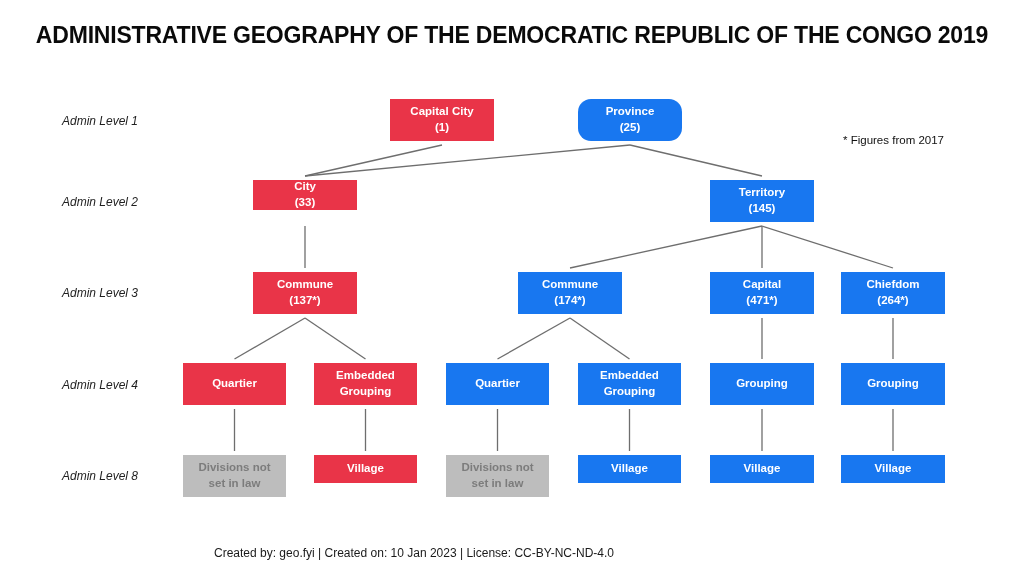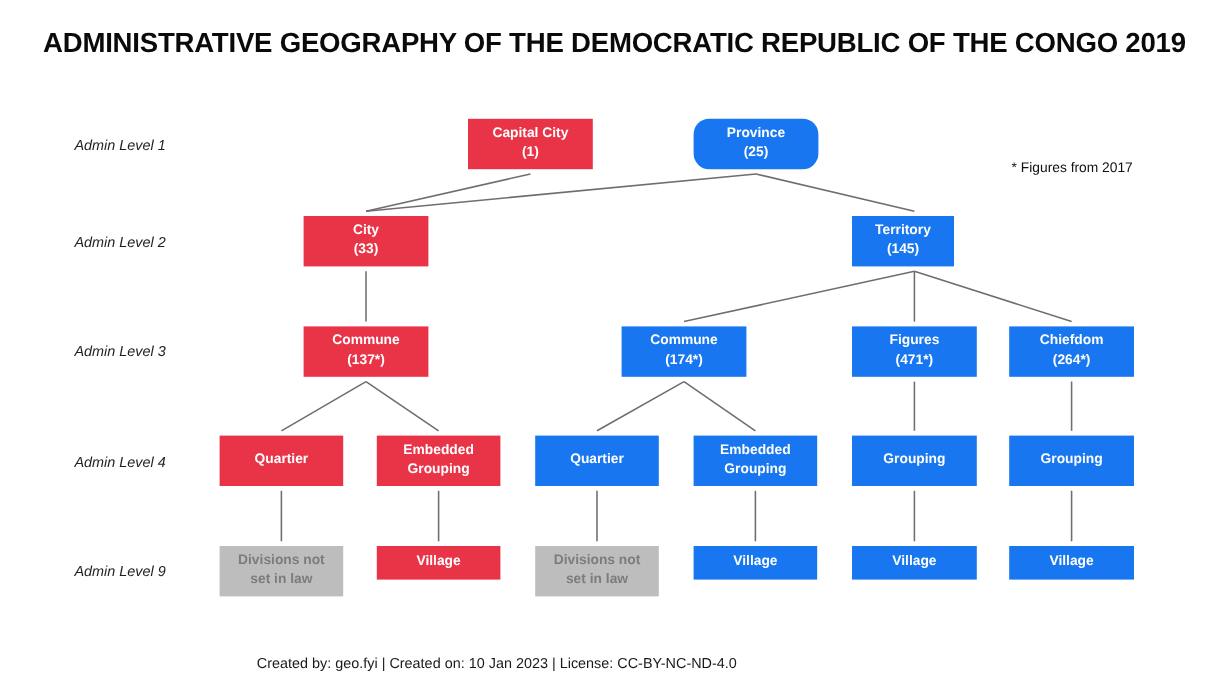--- a/index.html
+++ b/index.html
@@ -46,21 +46,21 @@
 <body>
 
 <div class="title">ADMINISTRATIVE GEOGRAPHY OF THE DEMOCRATIC REPUBLIC OF THE CONGO 2019</div>
 <div class="note">* Figures from 2017</div>
 
 <div>
   <div class="level-label" style="top:114px">Admin Level 1</div>
   <div class="level-label" style="top:195px">Admin Level 2</div>
   <div class="level-label" style="top:286px">Admin Level 3</div>
   <div class="level-label" style="top:378px">Admin Level 4</div>
-  <div class="level-label" style="top:469px">Admin Level 9</div>
+  <div class="level-label" style="top:469px">Admin Level 8</div>
 </div>
 
 <div>
   <svg class="edges" width="1024" height="576">
       <line x1="442" y1="145" x2="305" y2="176"></line>
       <line x1="630" y1="145" x2="305" y2="176"></line>
       <line x1="630" y1="145" x2="762" y2="176"></line>
       <line x1="305" y1="226" x2="305" y2="268"></line>
       <line x1="762" y1="226" x2="570" y2="268"></line>
       <line x1="762" y1="226" x2="762" y2="268"></line>
@@ -79,38 +79,38 @@
       <line x1="893" y1="409" x2="893" y2="451"></line>
     </svg>
 <div class="node red" style="left: 390px; top: 99px; width: 104px; height: 42px;">
       <div>Capital City</div>
       <div>(1)</div>
     </div>
     <div class="node blue" style="left: 578px; top: 99px; width: 104px; height: 42px; border-radius: 13px;">
       <div>Province</div>
       <div>(25)</div>
     </div>
-    <div class="node red" style="left: 253px; top: 180px; width: 104px; height: 42px; text-align: center;">
+    <div class="node red" style="left: 253px; top: 180px; width: 104px; height: 30px; text-align: center;">
       <div>City</div>
       <div>(33)</div>
     </div>
-    <div class="node blue" style="left: 710px; top: 180px; width: 85px; height: 42px;">
+    <div class="node blue" style="left: 710px; top: 180px; width: 104px; height: 42px;">
       <div>Territory</div>
       <div>(145)</div>
     </div>
     <div class="node red" style="left: 253px; top: 272px; width: 104px; height: 42px;">
       <div>Commune</div>
       <div>(137*)</div>
     </div>
     <div class="node blue" style="left: 518px; top: 272px; width: 104px; height: 42px;">
       <div>Commune</div>
       <div>(174*)</div>
     </div>
     <div class="node blue" style="left: 710px; top: 272px; width: 104px; height: 42px;">
-      <div>Figures</div>
+      <div>Capital</div>
       <div>(471*)</div>
     </div>
     <div class="node blue" style="left: 841px; top: 272px; width: 104px; height: 42px;">
       <div>Chiefdom</div>
       <div>(264*)</div>
     </div>
     <div class="node red" style="left: 183px; top: 363px; width: 103px; height: 42px;">
       <div>Quartier</div>
     </div>
     <div class="node red" style="left: 314px; top: 363px; width: 103px; height: 42px;">

